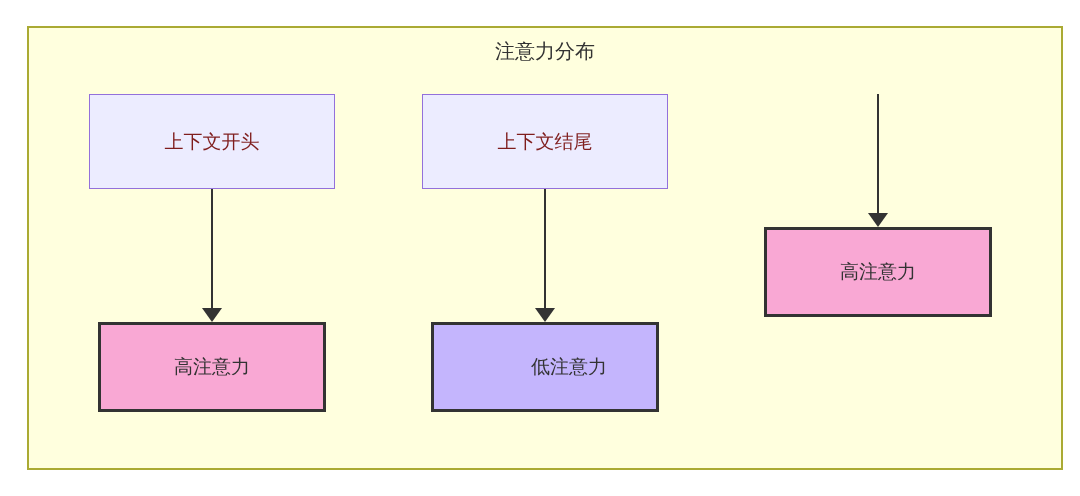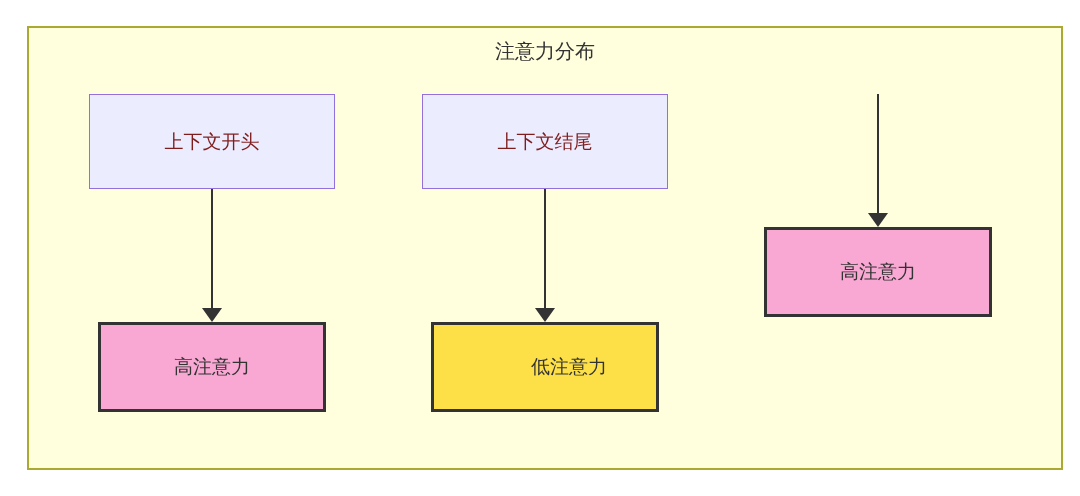--- a/index.html
+++ b/index.html
@@ -82,21 +82,21 @@
     width: 228px;
     height: 90px;
     border: 3px solid #333333;
     display: flex;
     align-items: center;
     justify-content: center;
     font-size: 19px;
     color: #333333;
   }
   .node-target.high { background: #f9a8d4; }
-  .node-target.low  { background: #fde047; padding-left: 48px; }
+  .node-target.low  { background: #c4b5fd; padding-left: 48px; }
 </style>
 </head>
 <body>
 
 <div class="canvas">
   <div class="container">
     <div class="diagram-title">注意力分布</div>
 
     <div class="row">
 

